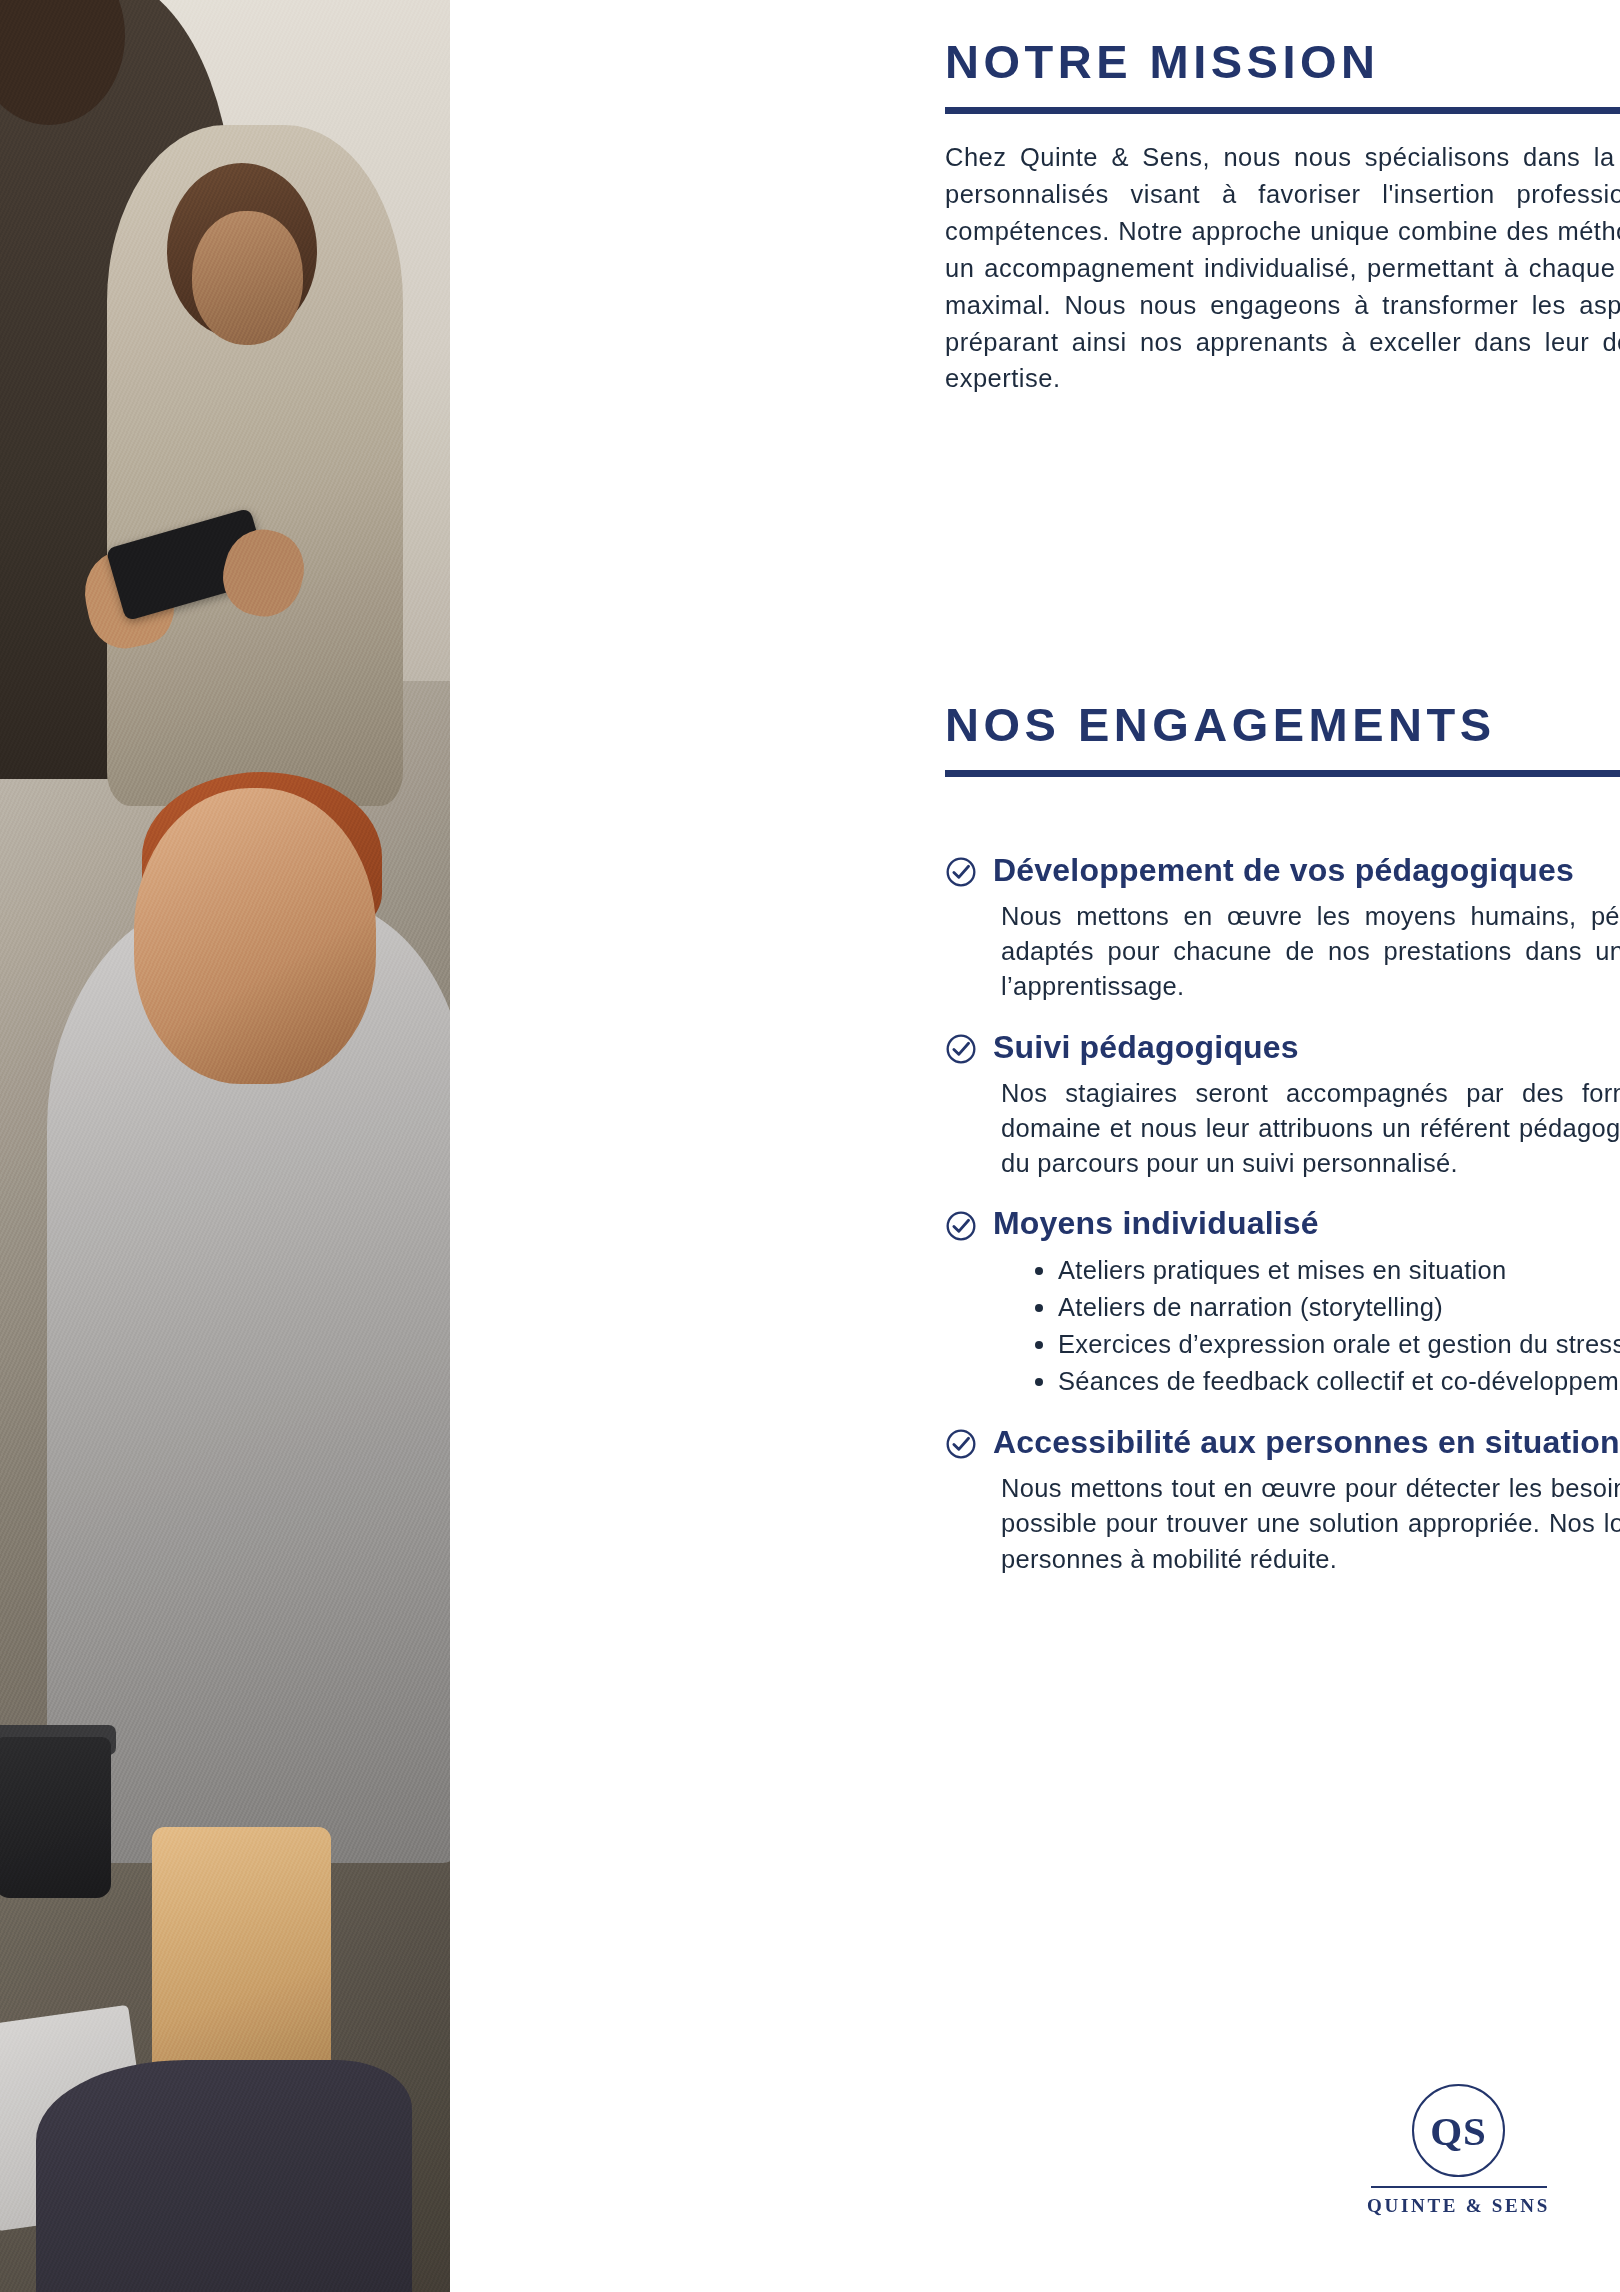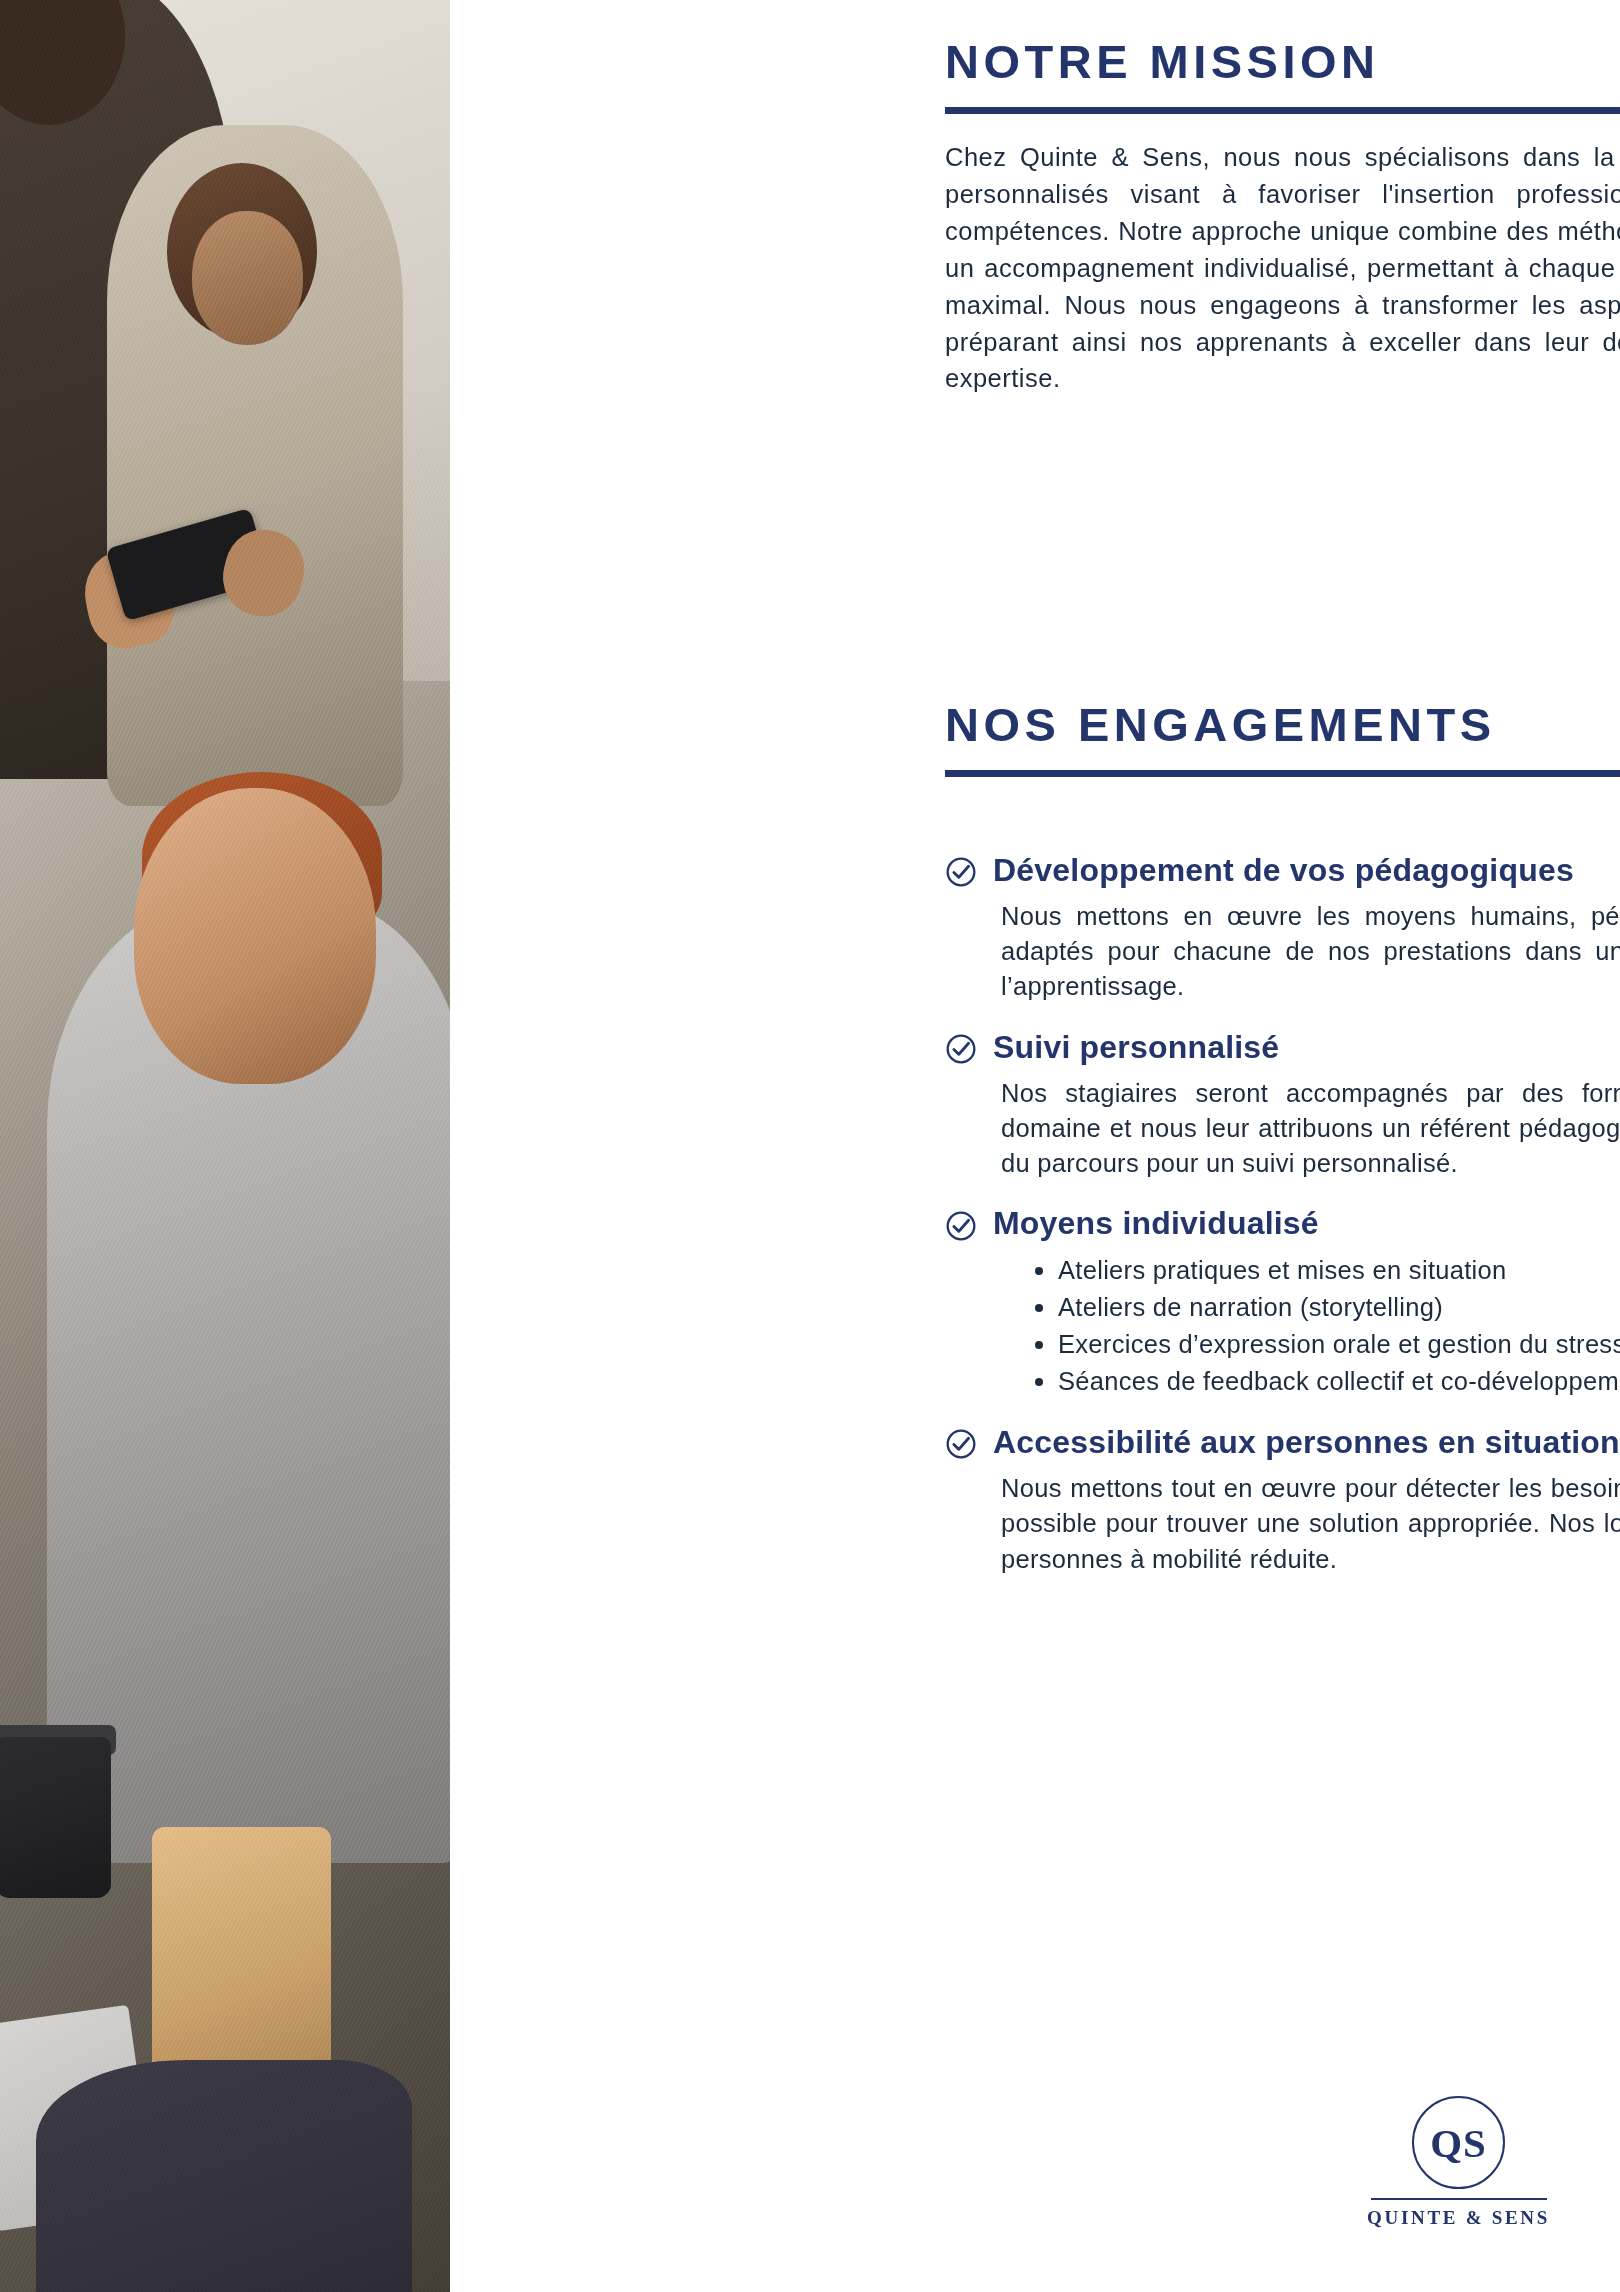--- a/index.html
+++ b/index.html
@@ -270,21 +270,21 @@
     width: 8px;
     height: 8px;
     background: #1d2b3e;
     border-radius: 50%;
   }
 
   
   .logo {
     position: absolute;
     right: 70px;
-    bottom: 64px;
+    bottom: 76px;
     text-align: right;
     color: #23356b;
   }
   .logo-mark {
     width: 93px;
     height: 93px;
     margin: 0 auto;
     position: relative;
   }
   .logo-mark .ring {
@@ -376,21 +376,21 @@
       </div>
 
       <div class="commitment">
         <div class="commitment-head">
           <span class="check-icon">
             <svg width="32" height="32" viewBox="0 0 36 36" aria-hidden="true">
               <circle cx="18" cy="18" r="15" fill="none" stroke="#23356b" stroke-width="2.6"></circle>
               <path d="M10 18.5 L15.5 24 L26.5 11.5" fill="none" stroke="#23356b" stroke-width="3.2" stroke-linecap="round" stroke-linejoin="round"></path>
             </svg>
           </span>
-          <h2 class="commitment-title">Suivi personnalisé</h2>
+          <h2 class="commitment-title">Suivi pédagogiques</h2>
         </div>
         <p class="commitment-body">Nos stagiaires seront accompagnés par des formateurs expert dans son domaine et nous leur attribuons un référent pédagogique joignable tout au long du parcours pour un suivi personnalisé.</p>
       </div>
 
       <div class="commitment">
         <div class="commitment-head">
           <span class="check-icon">
             <svg width="32" height="32" viewBox="0 0 36 36" aria-hidden="true">
               <circle cx="18" cy="18" r="15" fill="none" stroke="#23356b" stroke-width="2.6"></circle>
               <path d="M10 18.5 L15.5 24 L26.5 11.5" fill="none" stroke="#23356b" stroke-width="3.2" stroke-linecap="round" stroke-linejoin="round"></path>

